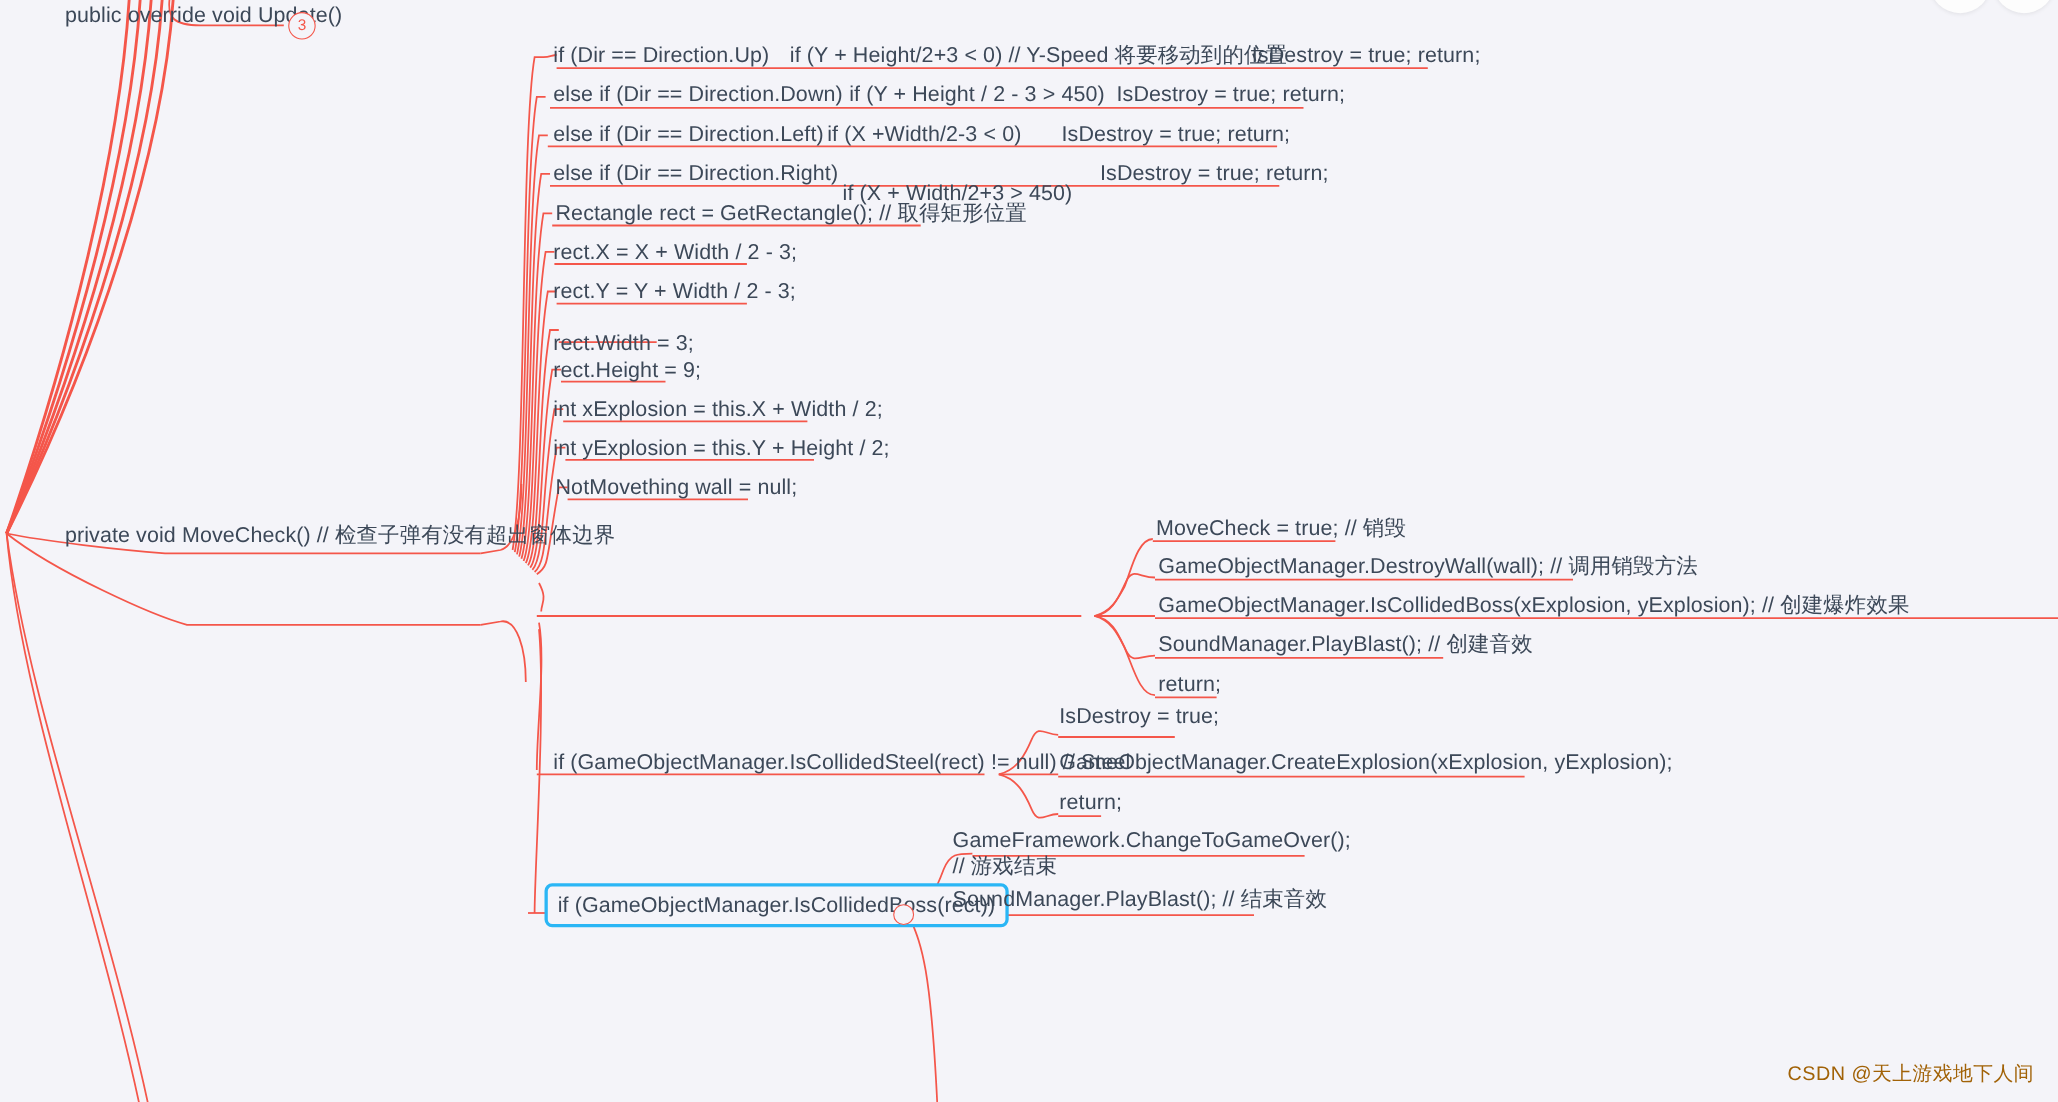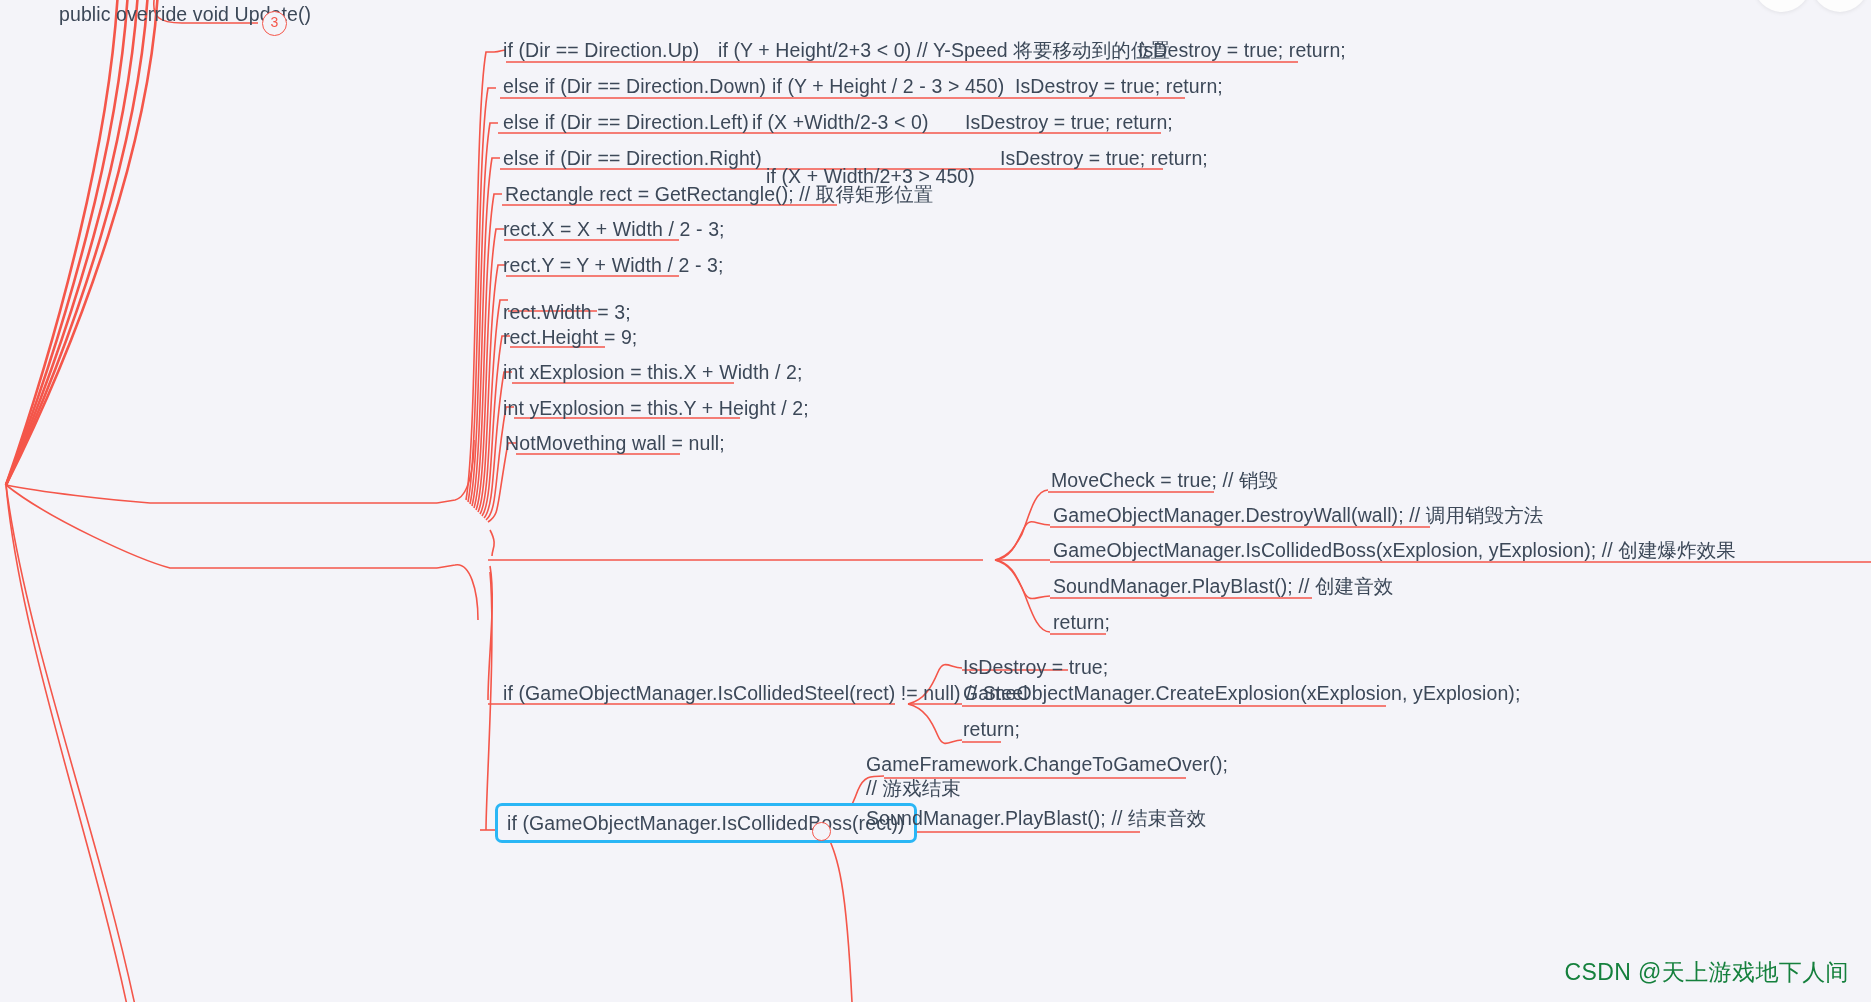--- a/index.html
+++ b/index.html
@@ -52,22 +52,22 @@
     background:#fdfdfd;
     box-shadow:0 1px 4px rgba(0,0,0,.08);
   }
   .topbtn .glyph{
     position:absolute;left:0;right:0;bottom:5px;
     text-align:center;font-size:13px;color:#9aa3ad;
   }
   .watermark{
     position:absolute;
     right:22px;bottom:14px;
-    color:#15803d;
-    font-size:23px;
+    color:#a16207;
+    font-size:18px;
     letter-spacing:.4px;
     user-select:none;
   }
 </style>
 </head>
 <body>
 
 <div id="canvas">
 
   <svg class="links" viewBox="0 0 1871 1002" preserveAspectRatio="none">
@@ -148,20 +148,21 @@
       <path d="M 828,830 L 884,830"></path>
       <path d="M 884,778 L 1186,778"></path>
       <path d="M 884,832 L 1140,832"></path>
       <path d="M 828,836 C 838,860 846,880 852,1002"></path>
     </g>
   </svg>
 
   <div class="node" style="left:59px;top:2px;">public override void Update()</div>
   <div class="badge" style="left:262px;top:11px;">3</div>
 
+  <div class="node" style="left:59px;top:475px;">private void MoveCheck() // 检查子弹有没有超出窗体边界</div>
 
   <div class="node" style="left:503px;top:38px;">if (Dir == Direction.Up)</div>
   <div class="node" style="left:718px;top:38px;">if (Y + Height/2+3 &lt; 0) // Y-Speed 将要移动到的位置</div>
   <div class="node" style="left:1138px;top:38px;">IsDestroy = true; return;</div>
 
   <div class="node" style="left:503px;top:74px;">else if (Dir == Direction.Down)</div>
   <div class="node" style="left:772px;top:74px;">if (Y + Height / 2 - 3 &gt; 450)</div>
   <div class="node" style="left:1015px;top:74px;">IsDestroy = true; return;</div>
 
   <div class="node" style="left:503px;top:110px;">else if (Dir == Direction.Left)</div>
@@ -181,21 +182,21 @@
   <div class="node" style="left:503px;top:396px;">int yExplosion = this.Y + Height / 2;</div>
   <div class="node" style="left:505px;top:431px;">NotMovething wall = null;</div>
 
   <div class="node" style="left:1051px;top:468px;">MoveCheck = true; // 销毁</div>
   <div class="node" style="left:1053px;top:503px;">GameObjectManager.DestroyWall(wall); // 调用销毁方法</div>
   <div class="node" style="left:1053px;top:538px;">GameObjectManager.IsCollidedBoss(xExplosion, yExplosion); // 创建爆炸效果</div>
   <div class="node" style="left:1053px;top:574px;">SoundManager.PlayBlast(); // 创建音效</div>
   <div class="node" style="left:1053px;top:610px;">return;</div>
 
   <div class="node" style="left:503px;top:681px;">if (GameObjectManager.IsCollidedSteel(rect) != null) // Steel</div>
-  <div class="node" style="left:963px;top:655px;">IsDestroy = true;</div>
+  <div class="node" style="left:963px;top:639px;">IsDestroy = true;</div>
   <div class="node" style="left:963px;top:681px;">GameObjectManager.CreateExplosion(xExplosion, yExplosion);</div>
   <div class="node" style="left:963px;top:717px;">return;</div>
 
   <div class="node selected" style="left:495px;top:803px;">if (GameObjectManager.IsCollidedBoss(rect))</div>
   <div class="circle-handle" style="left:812px;top:822px;"></div>
   <div class="node wrap" style="left:866px;top:752px;width:318px;">GameFramework.ChangeToGameOver(); // 游戏结束</div>
   <div class="node" style="left:866px;top:806px;">SoundManager.PlayBlast(); // 结束音效</div>
 
   <div class="topbtn" style="left:1754px;top:-44px;">
     <span class="glyph">−</span>

